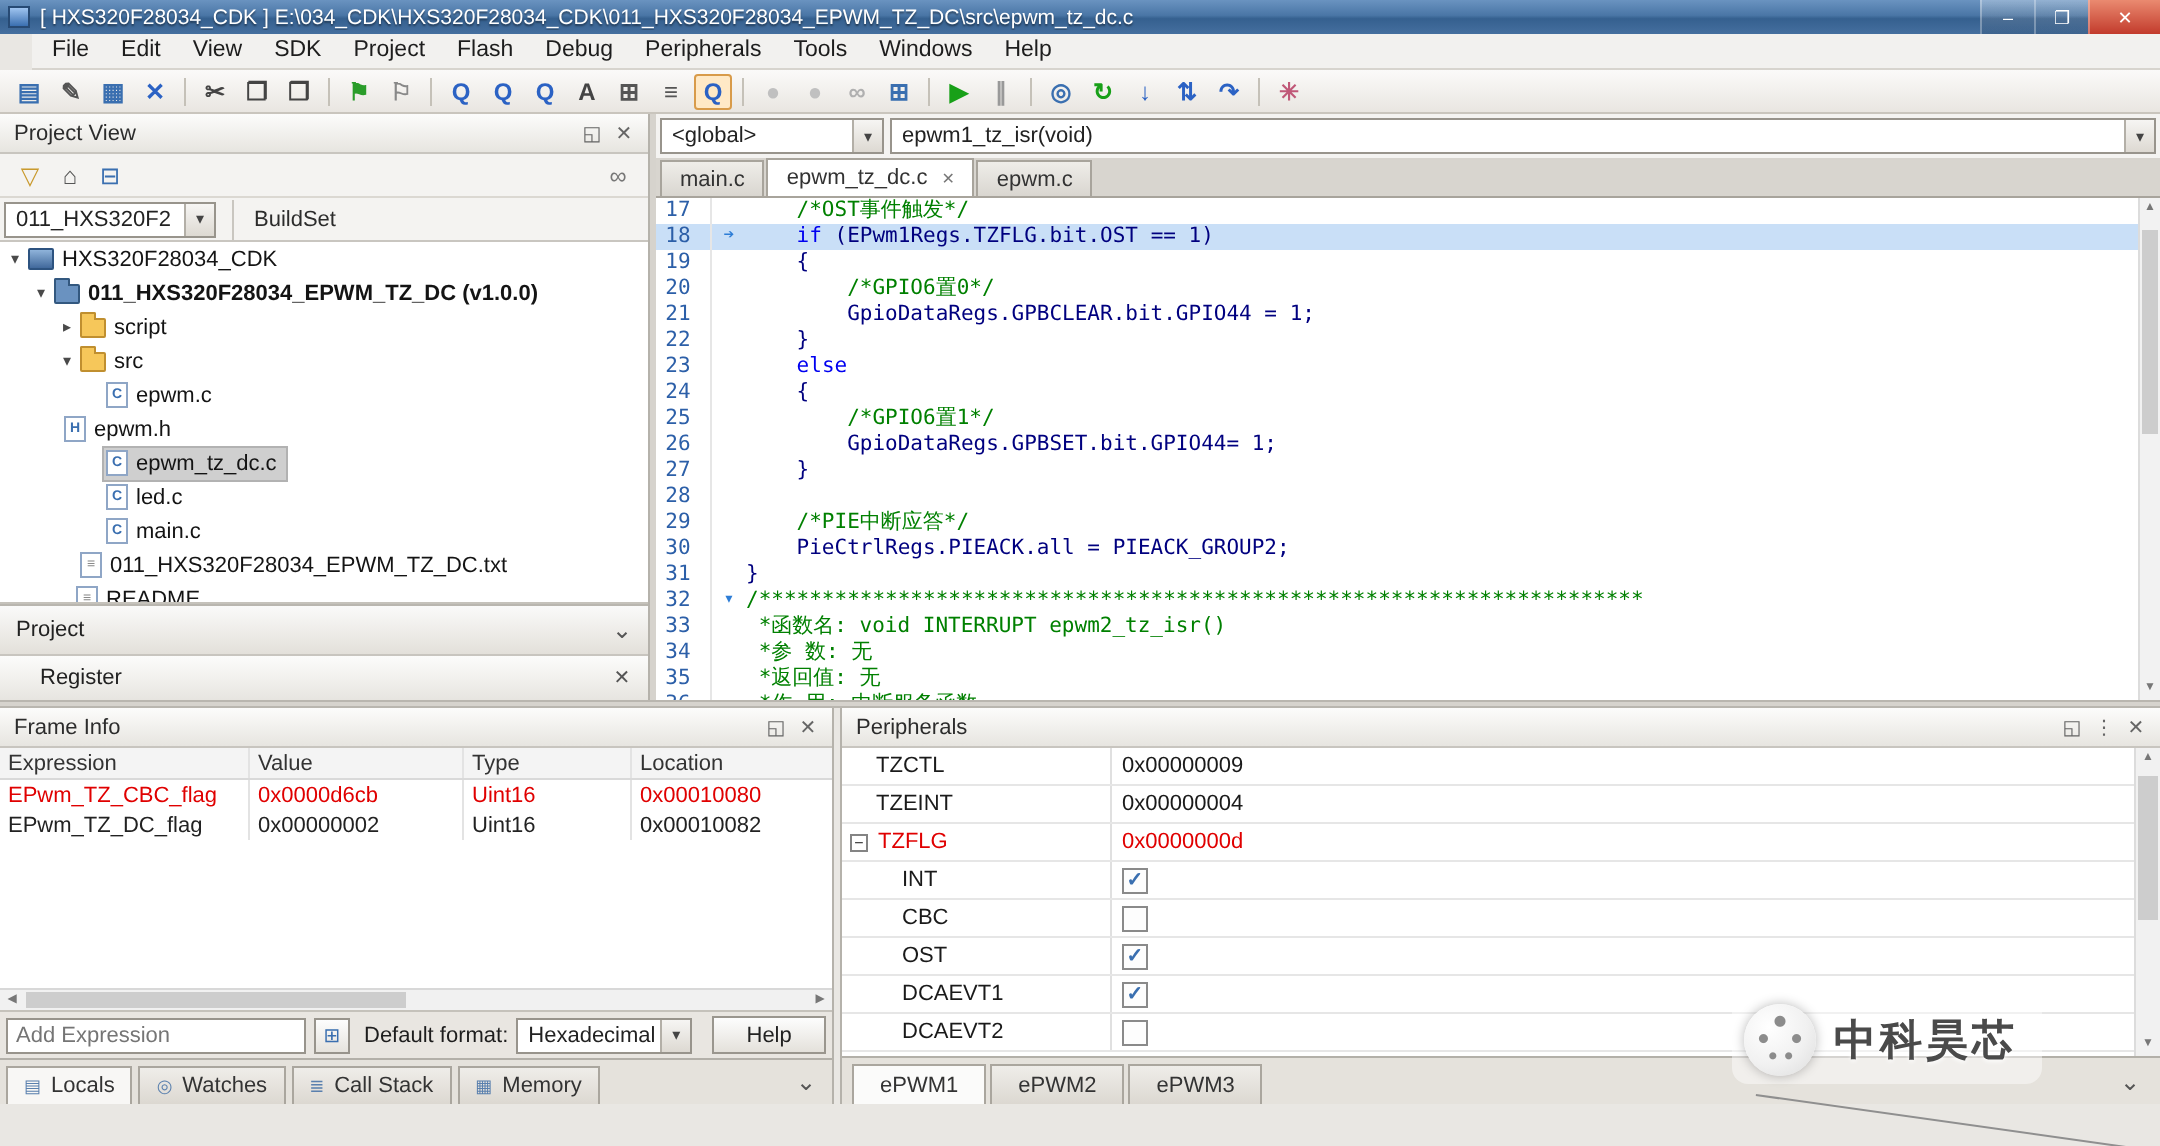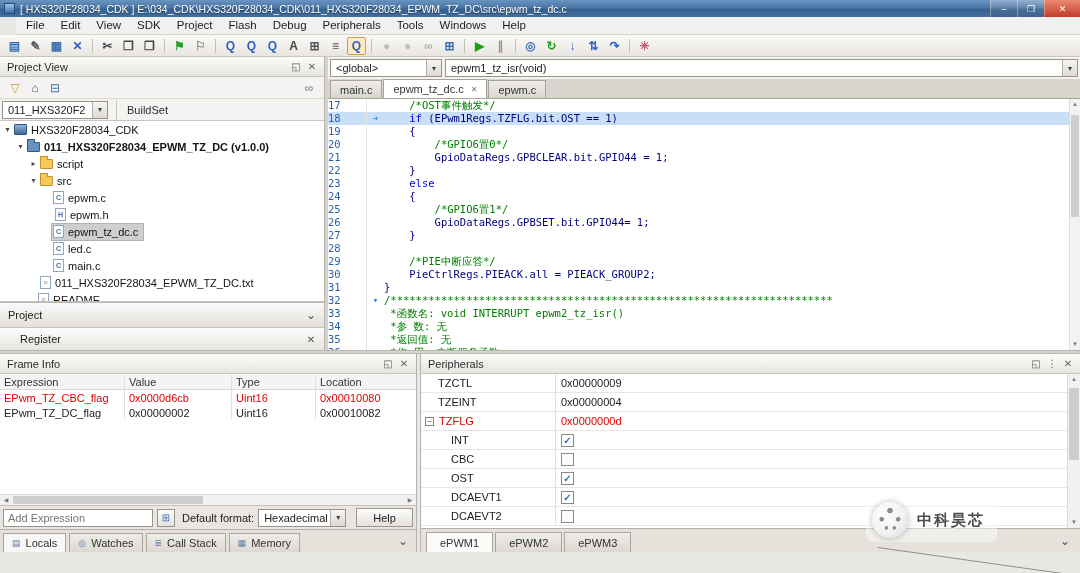--- a/index.html
+++ b/index.html
@@ -72,21 +72,21 @@
   #scope-combo{width:112px;flex:none;}
   #symbol-combo{flex:1;}
   #etabs{height:19px;background:#d8d5cf;border-bottom:1px solid #a8a49c;display:flex;align-items:flex-end;padding-left:2px;flex:none;}
   .etab{display:inline-flex;align-items:center;height:18px;padding:0 9px;margin-right:1px;background:linear-gradient(#efede9,#d9d6d0);
     border:1px solid #a8a49c;border-bottom:none;font-size:11px;color:#333;}
   .etab.active{background:#ffffff;height:19px;}
   .etab-x{margin-left:7px;font-size:8px;color:#777;}
   #code{position:relative;flex:1;background:#fff;overflow:hidden;}
   #code-lines{position:absolute;left:0;top:0;right:11px;bottom:0;overflow:hidden;}
   .crow{display:flex;height:13px;line-height:13px;font-family:"DejaVu Sans Mono",monospace;font-size:10.5px;white-space:pre;}
-  .ln{width:39px;flex:none;text-align:left;padding-right:5px;color:#2c5fa8;border-right:1px solid #e6e6e6;}
+  .ln{width:28px;flex:none;text-align:center;padding-right:5px;color:#2c5fa8;border-right:1px solid #e6e6e6;}
   .cmargin{width:17px;flex:none;text-align:center;font-size:9px;color:#2d7dd6;}
   .ctext{flex:1;color:#000;}
   .crow.cur{background:#c9dff7;}
   .seg-cm{color:#008000;}
   .seg-kw{color:#0000f0;}
   .seg-cd{color:#00007f;}
   #escroll{position:absolute;right:0;top:0;bottom:0;width:11px;background:#f2f2f2;border-left:1px solid #dcdcdc;}
   .sb-arrow{height:11px;text-align:center;font-size:6px;line-height:11px;color:#777;}
   #ethumb{position:absolute;left:1px;right:1px;top:16px;height:102px;background:#cdcdcd;}
   #escroll .sb-arrow.bottom{position:absolute;bottom:0;left:0;right:0;}
@@ -157,21 +157,21 @@
     background:rgba(255,255,255,.45);border-radius:8px;padding:4px 12px 4px 6px;}
   #wm-badge{width:36px;height:36px;border-radius:50%;position:relative;flex:none;
     background:radial-gradient(circle at 35% 32%,#ffffff 0%,#f1f1f1 55%,#dcdcdc 100%);box-shadow:0 0 6px rgba(0,0,0,.28);}
   #wm-badge::after{content:"";position:absolute;inset:0;border-radius:50%;
     background-image:
       radial-gradient(circle at 50% 24%,#8c8c8c 2.5px,transparent 3px),
       radial-gradient(circle at 27% 48%,#8c8c8c 2px,transparent 2.5px),
       radial-gradient(circle at 73% 48%,#8c8c8c 2px,transparent 2.5px),
       radial-gradient(circle at 40% 72%,#8c8c8c 1.5px,transparent 2px),
       radial-gradient(circle at 62% 72%,#8c8c8c 1.5px,transparent 2px);}
-  #wm-text{font-size:15px;font-weight:bold;color:#4a4a4a;letter-spacing:2px;margin-left:9px;text-shadow:0 1px 2px rgba(255,255,255,.9);}
+  #wm-text{font-size:21px;font-weight:bold;color:#4a4a4a;letter-spacing:2px;margin-left:9px;text-shadow:0 1px 2px rgba(255,255,255,.9);}
   #wm-line{position:absolute;left:878px;top:547px;width:215px;height:1px;background:#8f8f8f;transform:rotate(8deg);transform-origin:left top;z-index:45;pointer-events:none;}
 </style>
 </head>
 <body>
 
 <div id="app">
 
   <div id="titlebar">
     <span class="app-ic"></span>
     <span id="title-text">[ HXS320F28034_CDK ] E:\034_CDK\HXS320F28034_CDK\011_HXS320F28034_EPWM_TZ_DC\src\epwm_tz_dc.c</span>
@@ -281,21 +281,21 @@
             <span class="tlabel">src</span>
           </span>
         </div>
         <div class="trow" style="padding-left: 41px;">
           <span class="arrow"></span>
           <span class="tinner">
             <span class="fic ic-file">C</span>
             <span class="tlabel">epwm.c</span>
           </span>
         </div>
-        <div class="trow" style="padding-left: 43px;">
+        <div class="trow" style="padding-left: 20px;">
           <span class="arrow"></span>
           <span class="tinner">
             <span class="fic ic-file">H</span>
             <span class="tlabel">epwm.h</span>
           </span>
         </div>
         <div class="trow sel" style="padding-left: 41px;">
           <span class="arrow"></span>
           <span class="tinner">
             <span class="fic ic-file">C</span>

